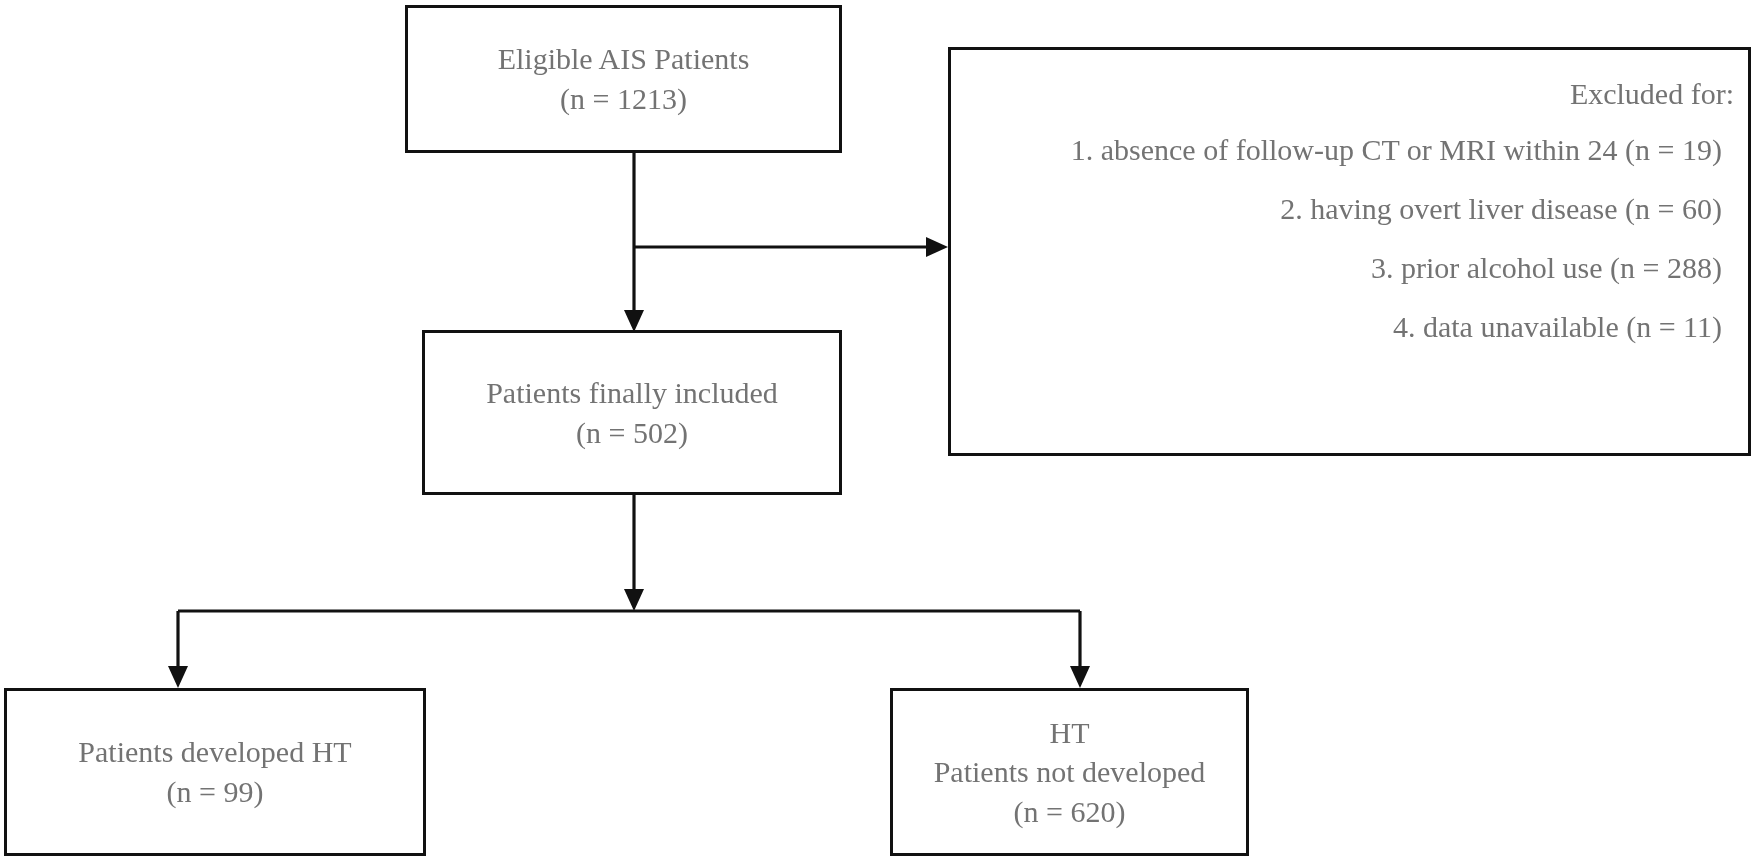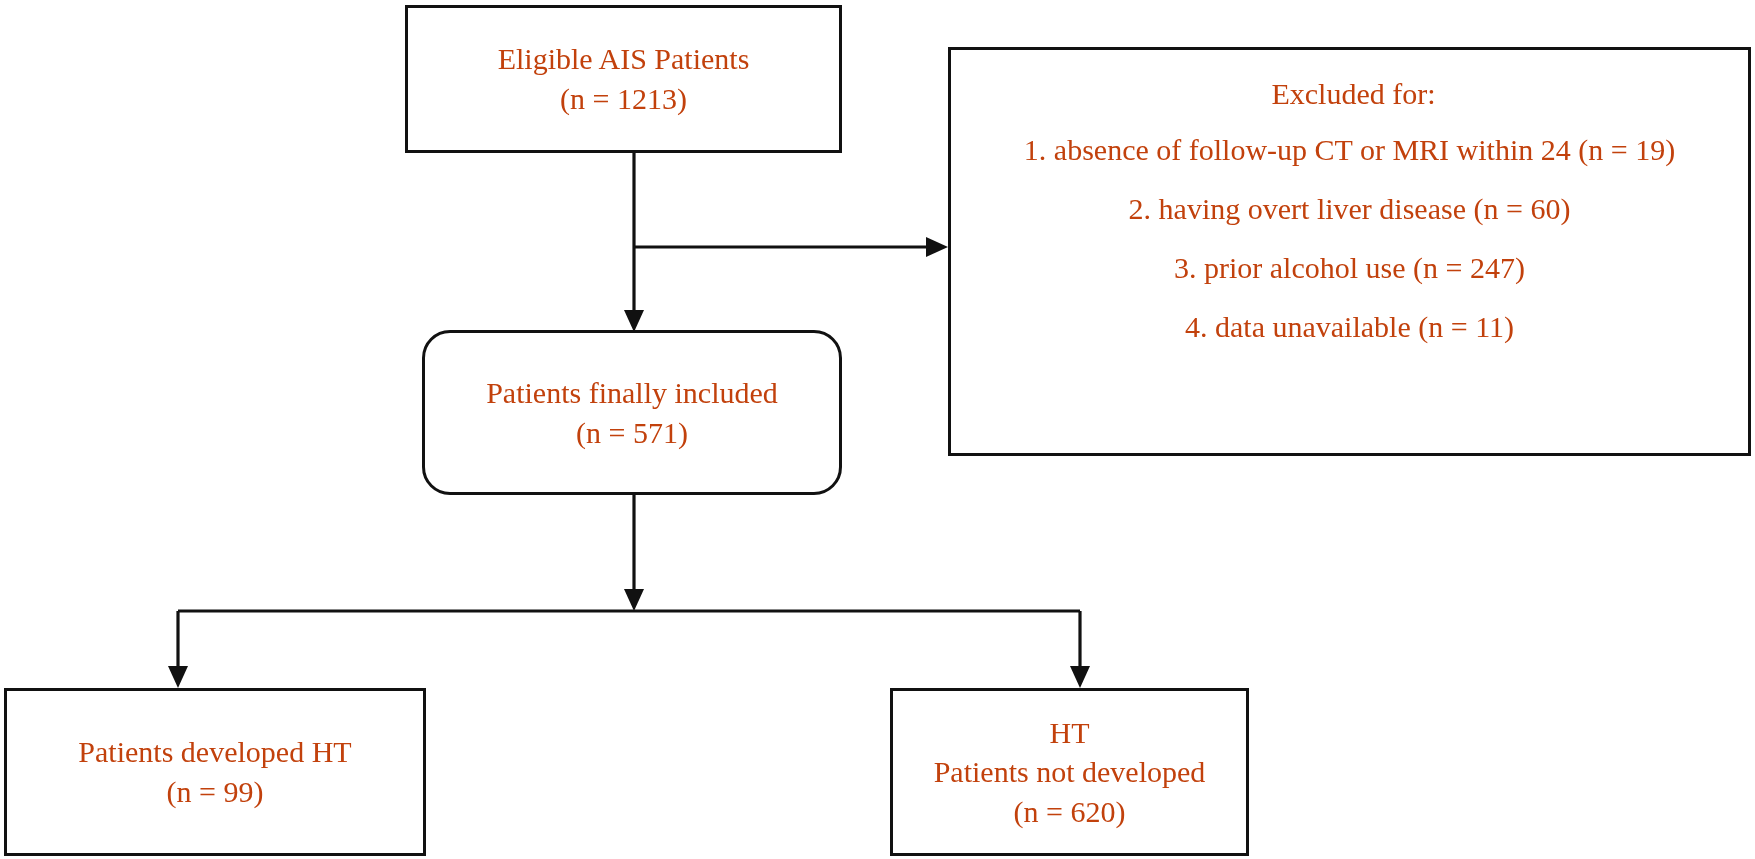--- a/index.html
+++ b/index.html
@@ -20,21 +20,21 @@
     position: absolute;
     box-sizing: border-box;
     border: 3px solid #111111;
     background: #ffffff;
     display: flex;
     align-items: center;
     justify-content: center;
     text-align: center;
     line-height: 1.32;
     font-size: 30px;
-    color: #c2410c;
+    color: #737373;
   }
   .node .lines {
     width: 100%;
     padding: 0 10px;
     box-sizing: border-box;
   }
   .node .line {
     display: block;
     white-space: nowrap;
   }
@@ -46,21 +46,20 @@
     width: 437px;
     height: 148px;
   }
 
   
   #node-included {
     left: 422px;
     top: 330px;
     width: 420px;
     height: 165px;
-    border-radius: 28px;
   }
 
   
   #node-ht-yes {
     left: 4px;
     top: 688px;
     width: 422px;
     height: 168px;
   }
 
@@ -73,21 +72,21 @@
   }
 
   
   #node-excluded {
     left: 948px;
     top: 47px;
     width: 803px;
     height: 409px;
     display: block;
     padding: 16px 14px 10px 14px;
-    text-align: center;
+    text-align: right;
   }
   #node-excluded .excl-head {
     font-size: 30px;
     margin: 8px 0 16px 8px;
   }
   #node-excluded ul {
     list-style: none;
     margin: 12px;
     padding: 0;
   }
@@ -142,29 +141,29 @@
       <span class="line">Eligible AIS Patients</span>
       <span class="line">(n = 1213)</span>
     </div>
   </div>
 
   <div class="node" id="node-excluded">
     <div class="excl-head">Excluded for:</div>
     <ul>
       <li>1. absence of follow-up CT or MRI within 24 (n = 19)</li>
       <li>2. having overt liver disease (n = 60)</li>
-      <li>3. prior alcohol use (n = 247)</li>
+      <li>3. prior alcohol use (n = 288)</li>
       <li>4. data unavailable (n = 11)</li>
     </ul>
   </div>
 
   <div class="node" id="node-included">
     <div class="lines">
       <span class="line">Patients finally included</span>
-      <span class="line">(n = 571)</span>
+      <span class="line">(n = 502)</span>
     </div>
   </div>
 
   <div class="node" id="node-ht-yes">
     <div class="lines">
       <span class="line">Patients developed HT</span>
       <span class="line">(n = 99)</span>
     </div>
   </div>
 

